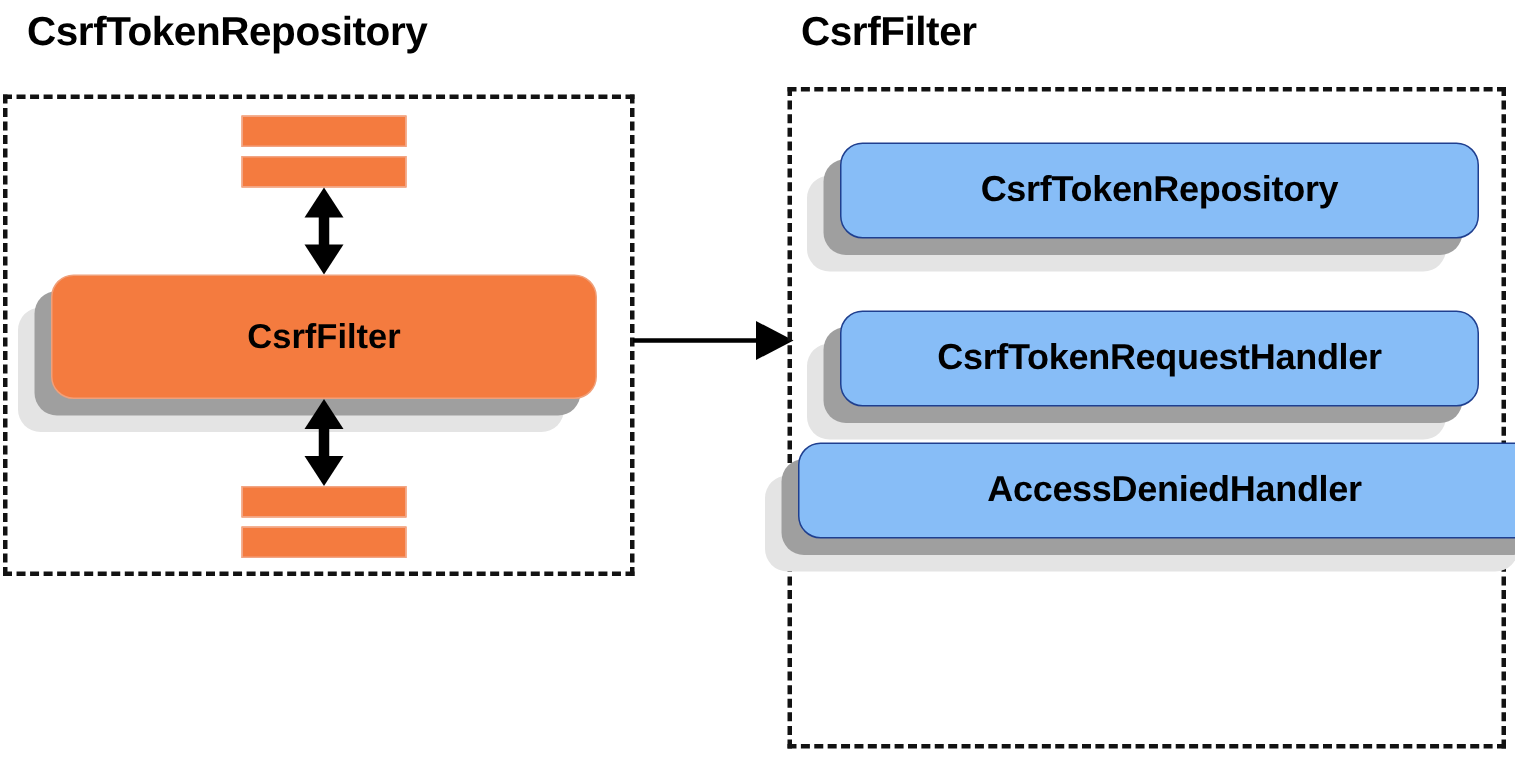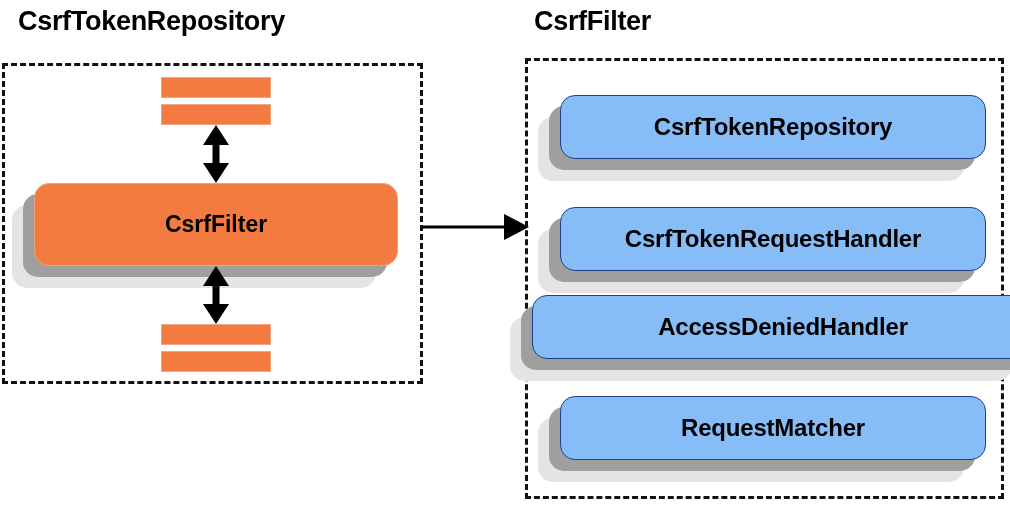--- a/index.html
+++ b/index.html
@@ -204,19 +204,14 @@
     <div class="shadow-inner"></div>
     <div class="face">CsrfTokenRequestHandler</div>
   </div>
 
   <div class="node node-blue" style="left:532px; top:295px; width:502px; height:64px;text-decoration:underline;">
     <div class="shadow-outer"></div>
     <div class="shadow-inner"></div>
     <div class="face">AccessDeniedHandler</div>
   </div>
 
-  <div class="node node-blue" style="left:560px; top:396px; width:426px; height:64px;">
-    <div class="shadow-outer"></div>
-    <div class="shadow-inner"></div>
-    <div class="face">RequestMatcher</div>
-  </div>
 
 </div>
 
 </body></html>

